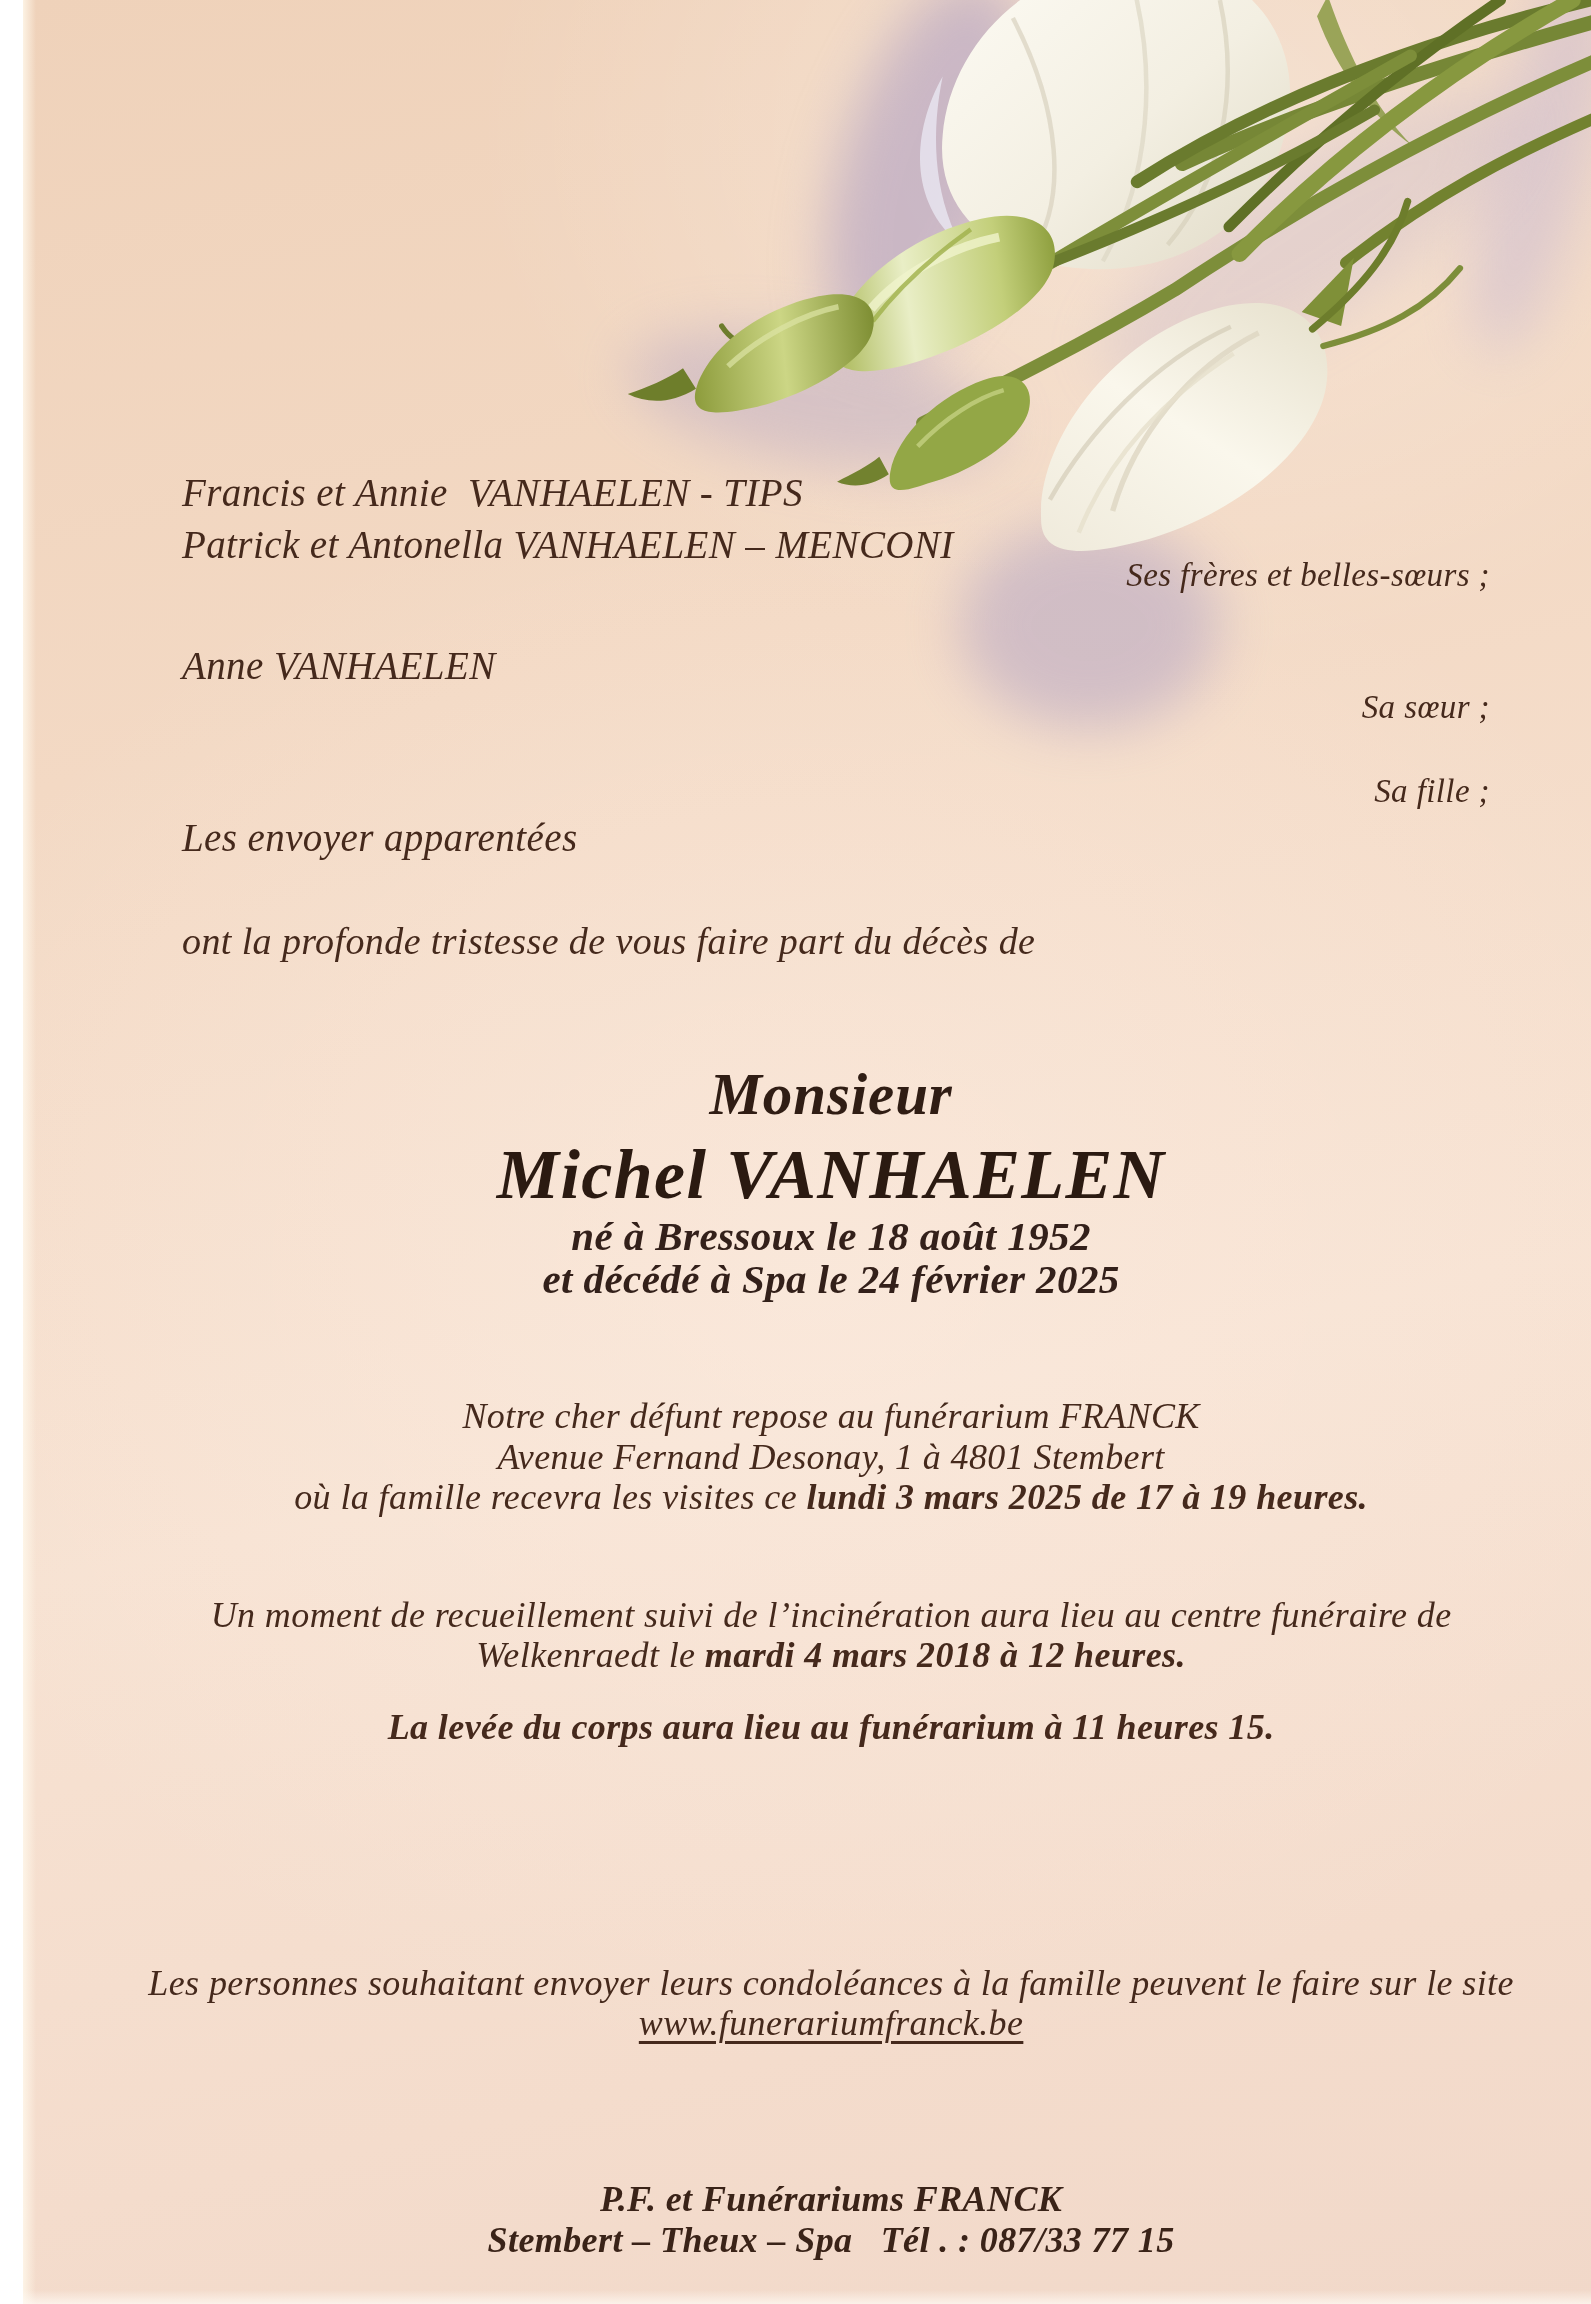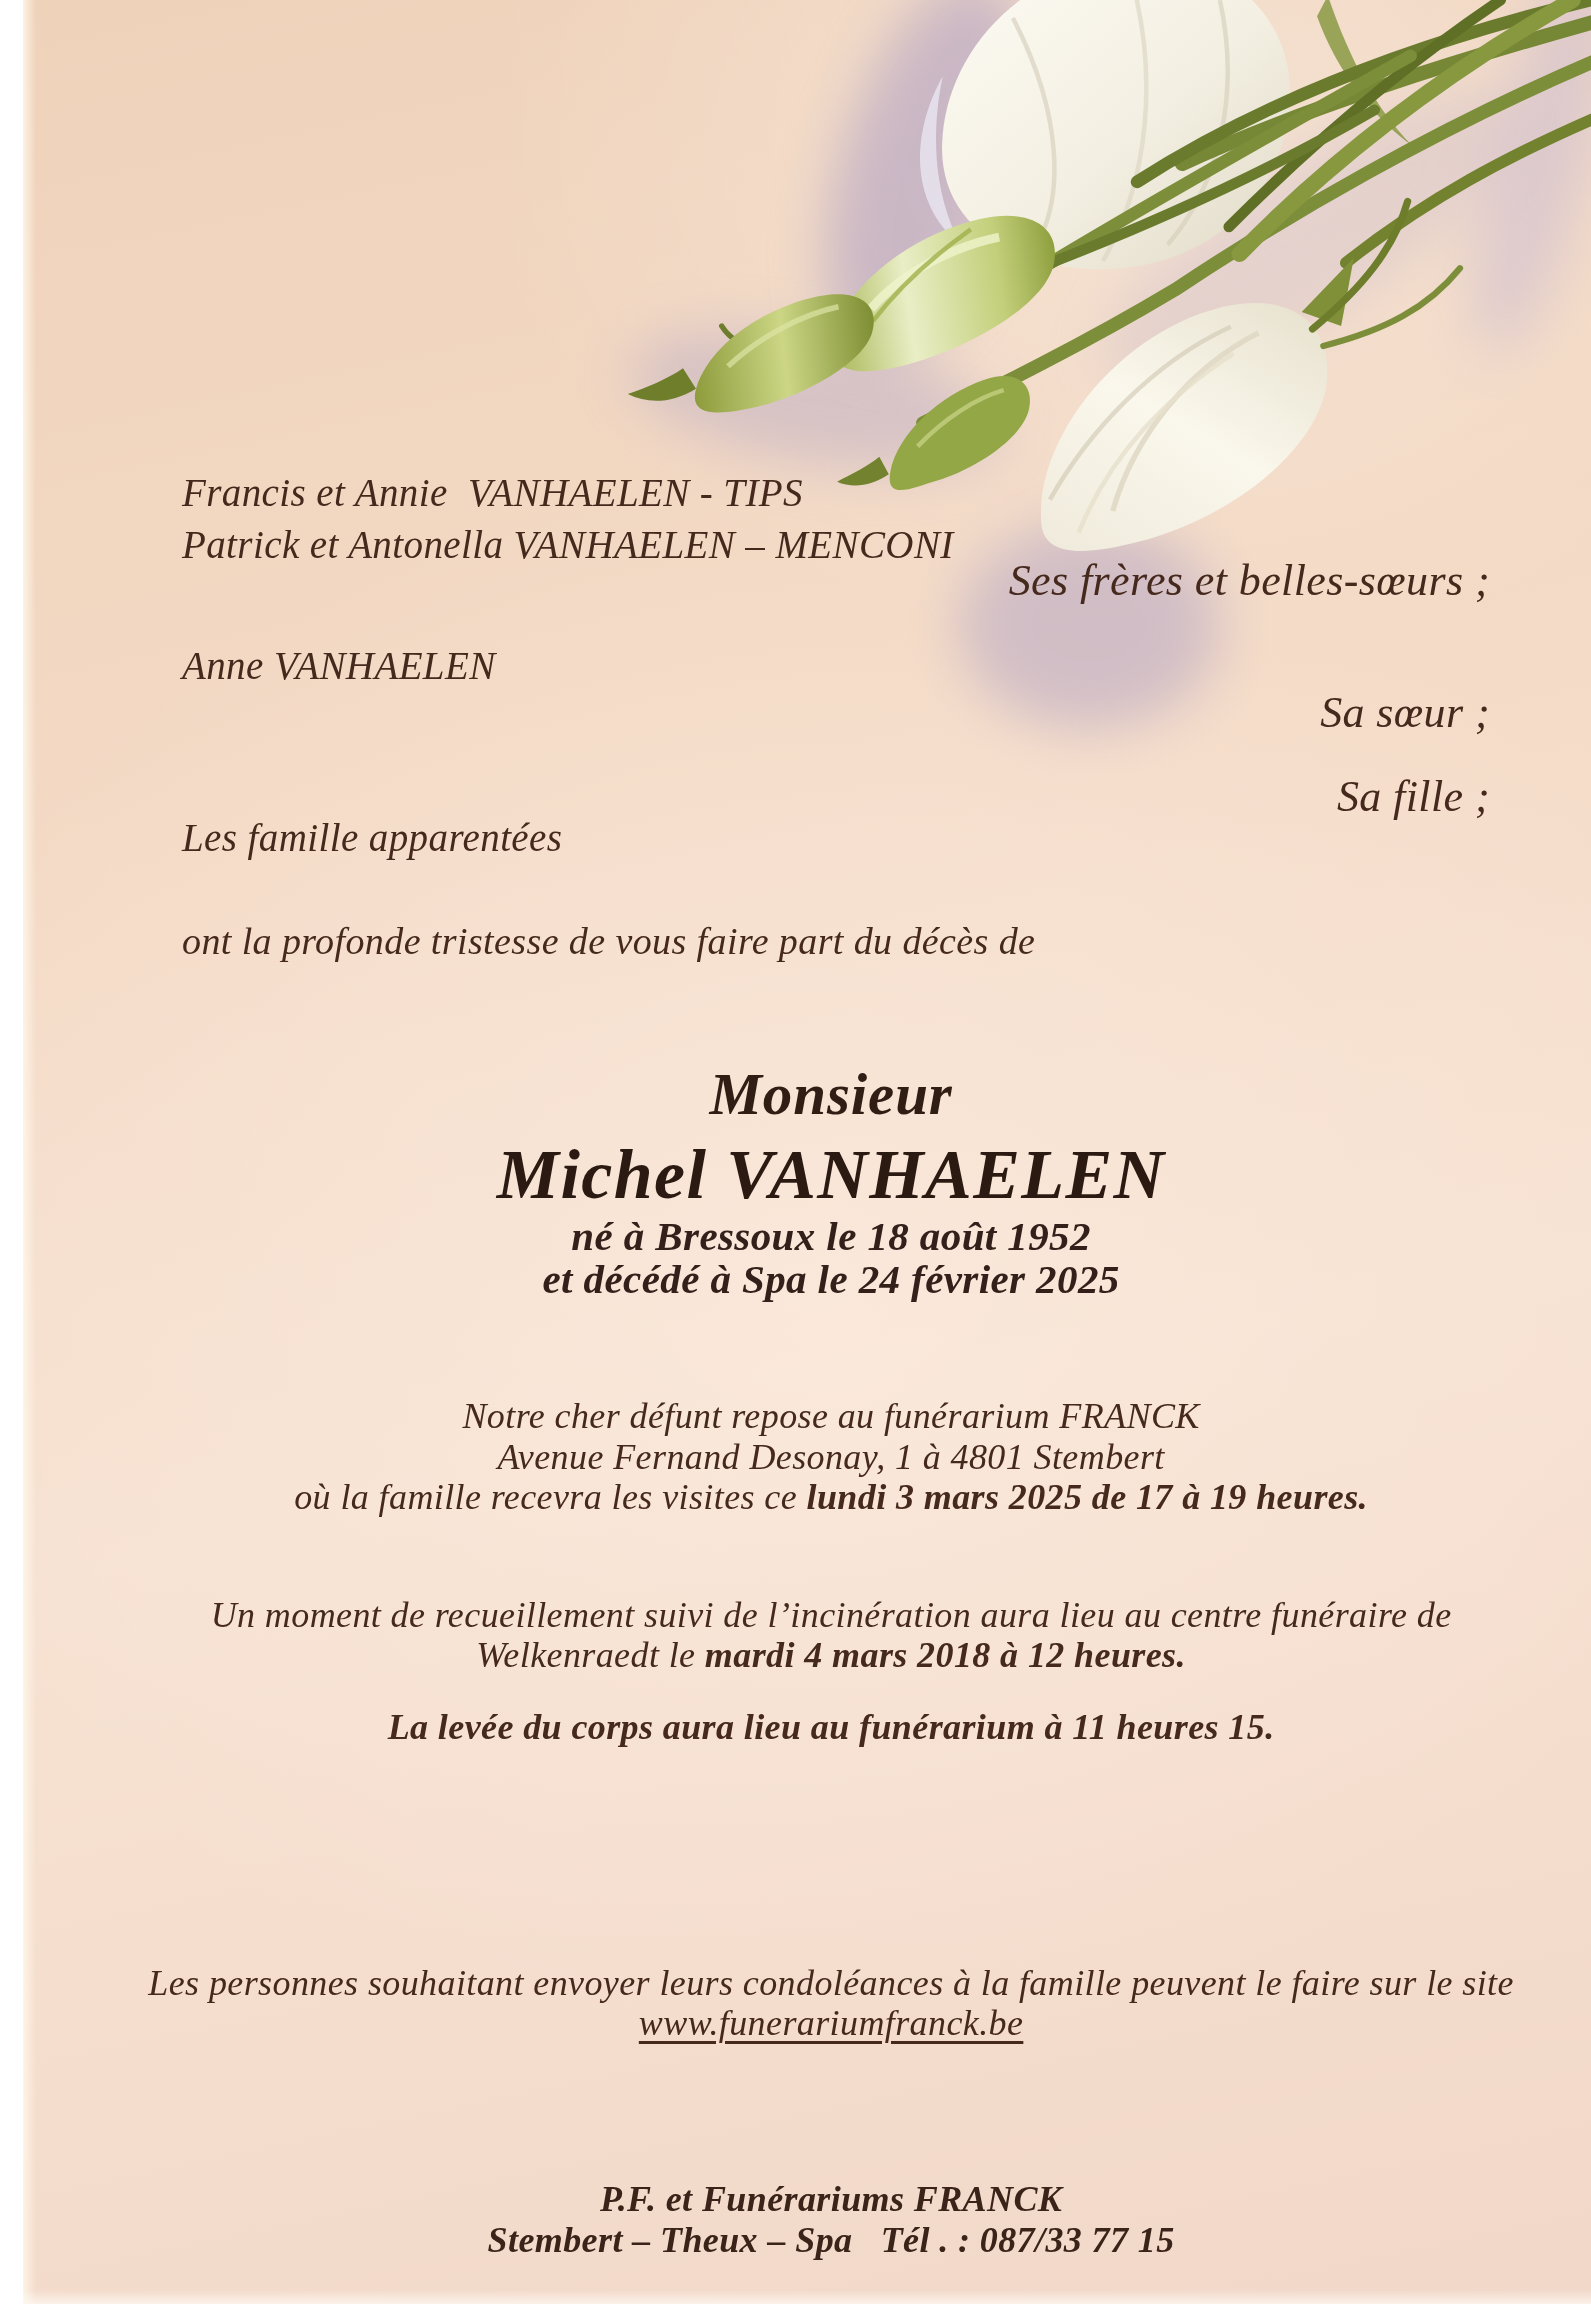--- a/index.html
+++ b/index.html
@@ -29,21 +29,21 @@
   .txt{
     position:absolute;
     font-style:italic;
     color:#45291c;
     letter-spacing:0.4px;
     white-space:nowrap;
     line-height:1.1;
   }
   .pre{white-space:pre;}
   .left-col{left:159px;font-size:39px;}
-  .right-lbl{right:124px;text-align:right;font-size:44px;}
+  .right-lbl{right:124px;text-align:right;font-size:33px;}
   .centered{left:0;right:0;text-align:center;transform:translateX(12.6px);}
   .b{font-weight:bold;}
   .title{font-size:59px;font-weight:bold;color:#301d14;letter-spacing:0.9px;}
   .bigname{font-size:70px;font-weight:bold;color:#2b1a11;letter-spacing:1.4px;}
   .dates{font-size:41px;font-weight:bold;color:#33201a;}
   .para{font-size:36px;}
   .foot{font-size:36px;font-weight:bold;color:#3a2318;}
   .weblink{text-decoration:underline;text-underline-offset:6.3px;text-decoration-thickness:2.7px;}
   .flowers{position:absolute;top:0;left:0;width:1591px;height:1080px;}
 </style>
@@ -145,21 +145,21 @@
   <div class="txt left-col pre" style="top:472px">Francis et Annie  VANHAELEN - TIPS</div>
   <div class="txt left-col" style="top:524px">Patrick et Antonella VANHAELEN – MENCONI</div>
 
   <div class="txt right-lbl" style="top:557px">Ses frères et belles-sœurs ;</div>
 
   <div class="txt left-col" style="top:645px">Anne VANHAELEN</div>
   <div class="txt right-lbl" style="top:689px">Sa sœur ;</div>
 
   <div class="txt right-lbl" style="top:773px">Sa fille ;</div>
 
-  <div class="txt left-col" style="top:817px">Les famille apparentées</div>
+  <div class="txt left-col" style="top:817px">Les envoyer apparentées</div>
 
   <div class="txt left-col" style="top:921px;font-size:38px">ont la profonde tristesse de vous faire part du décès de</div>
 
   <div class="txt centered title" style="top:1062px">Monsieur</div>
   <div class="txt centered bigname" style="top:1136px">Michel VANHAELEN</div>
   <div class="txt centered dates" style="top:1214px">né à Bressoux le 18 août 1952</div>
   <div class="txt centered dates" style="top:1257px">et décédé à Spa le 24 février 2025</div>
 
   <div class="txt centered para" style="top:1397px">Notre cher défunt repose au funérarium FRANCK</div>
   <div class="txt centered para" style="top:1438px">Avenue Fernand Desonay, 1 à 4801 Stembert</div>

